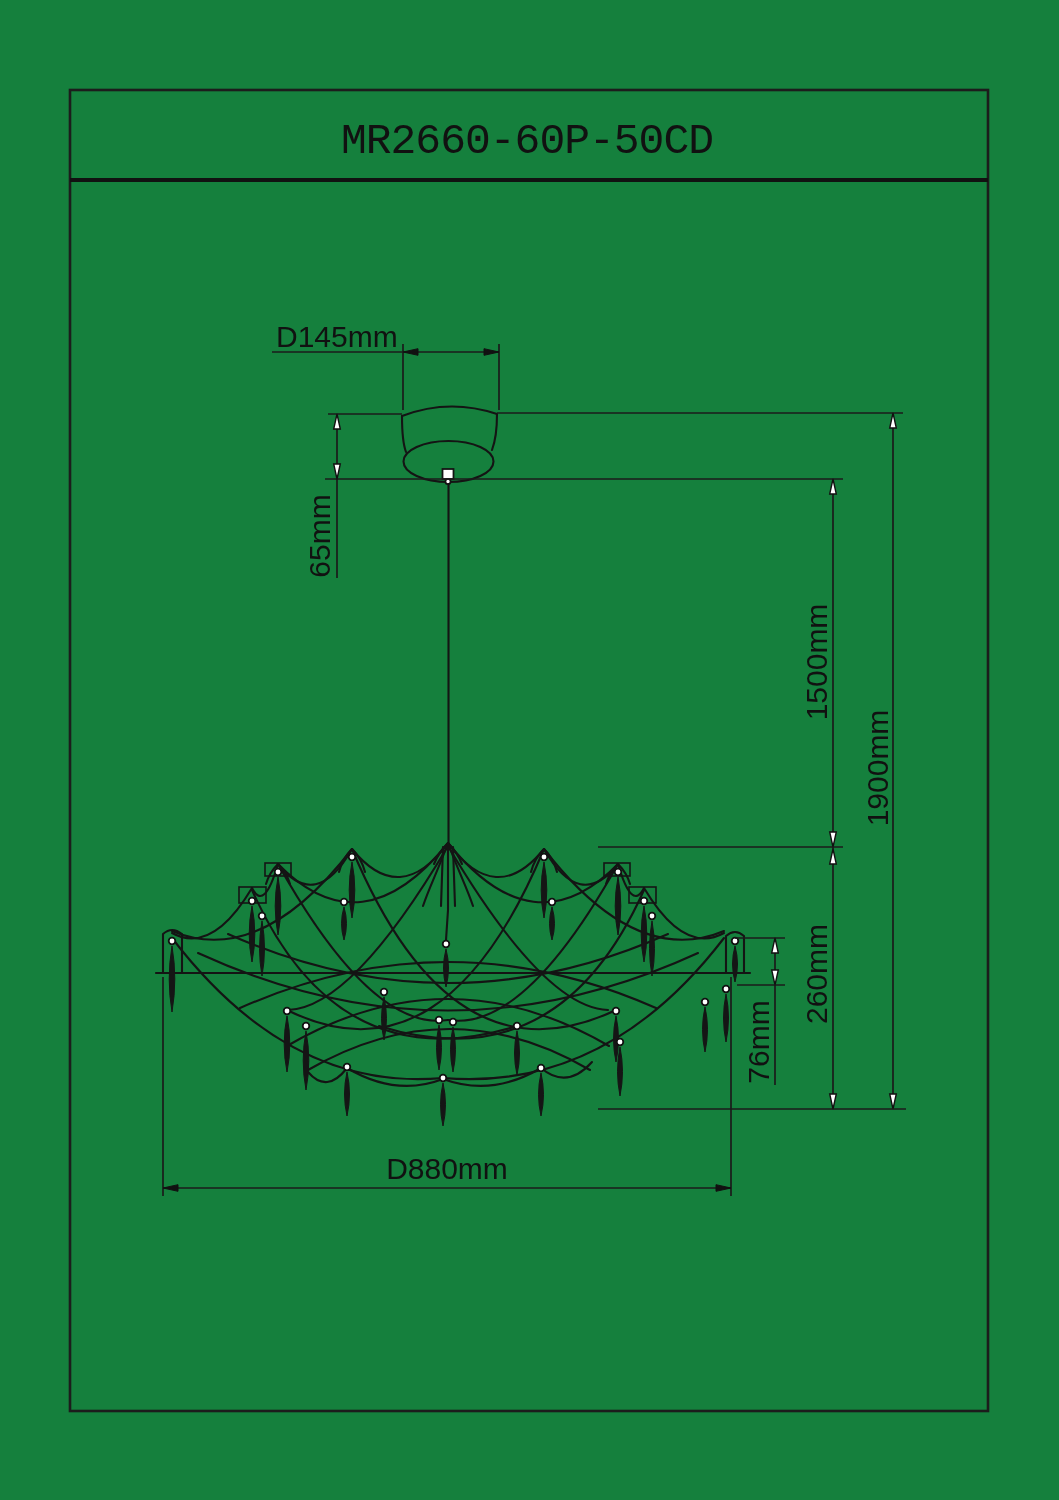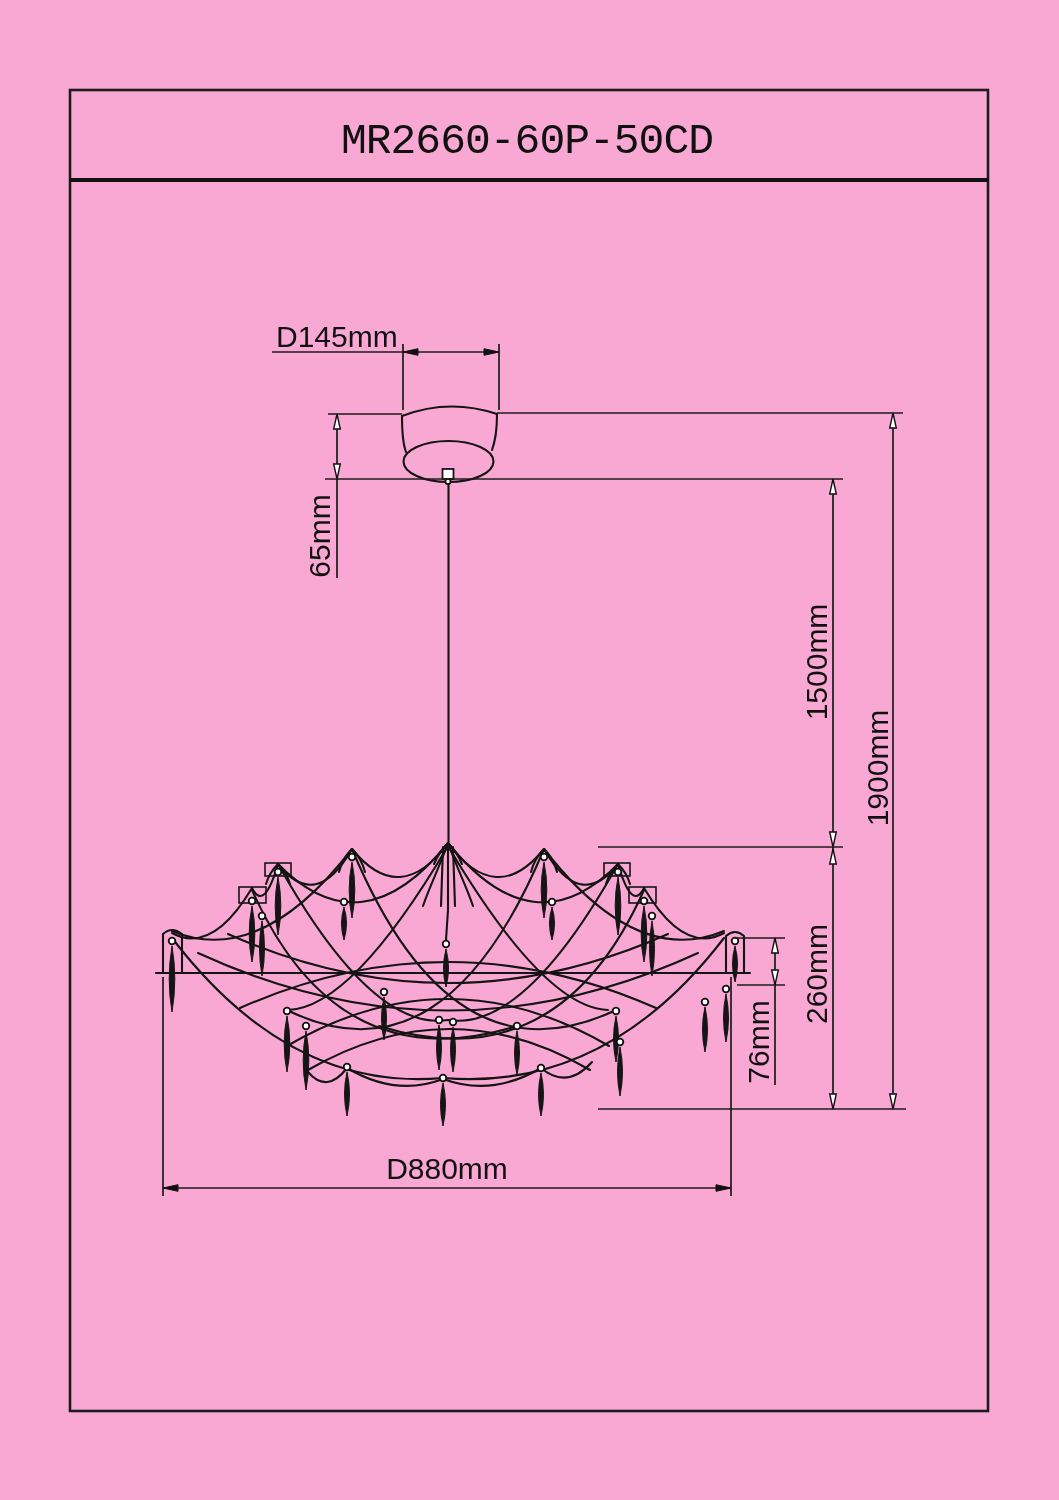--- a/index.html
+++ b/index.html
@@ -1,16 +1,16 @@
 <!DOCTYPE html>
 <html><head>
 <meta charset="utf-8">
 <style>
   html,body{margin:0;padding:0;background:#ffffff;}
-  #page{position:relative;width:1059px;height:1500px;background:#f9a8d4;overflow:hidden;}
+  #page{position:relative;width:1059px;height:1500px;background:#15803d;overflow:hidden;}
   svg{position:absolute;left:0;top:0;}
   .frame{fill:none;stroke:#1c1c1c;stroke-width:2.6;}
   .sep{stroke:#111;stroke-width:4;}
   .title{font-family:"Liberation Mono","DejaVu Sans Mono",monospace;font-size:43px;fill:#111;letter-spacing:-1px;}
   .dim{font-family:"Liberation Sans","DejaVu Sans",sans-serif;font-size:30px;fill:#111;}
   .ln{stroke:#1b1b1b;stroke-width:1.7;fill:none;}
   .body-ln{stroke:#141414;stroke-width:2.1;fill:none;stroke-linecap:round;}
   .body-thin{stroke:#141414;stroke-width:1.6;fill:none;}
   .arrow-f{fill:#111;stroke:#111;stroke-width:1;}
   .arrow-h{fill:#ffffff;stroke:#111;stroke-width:1.4;}

